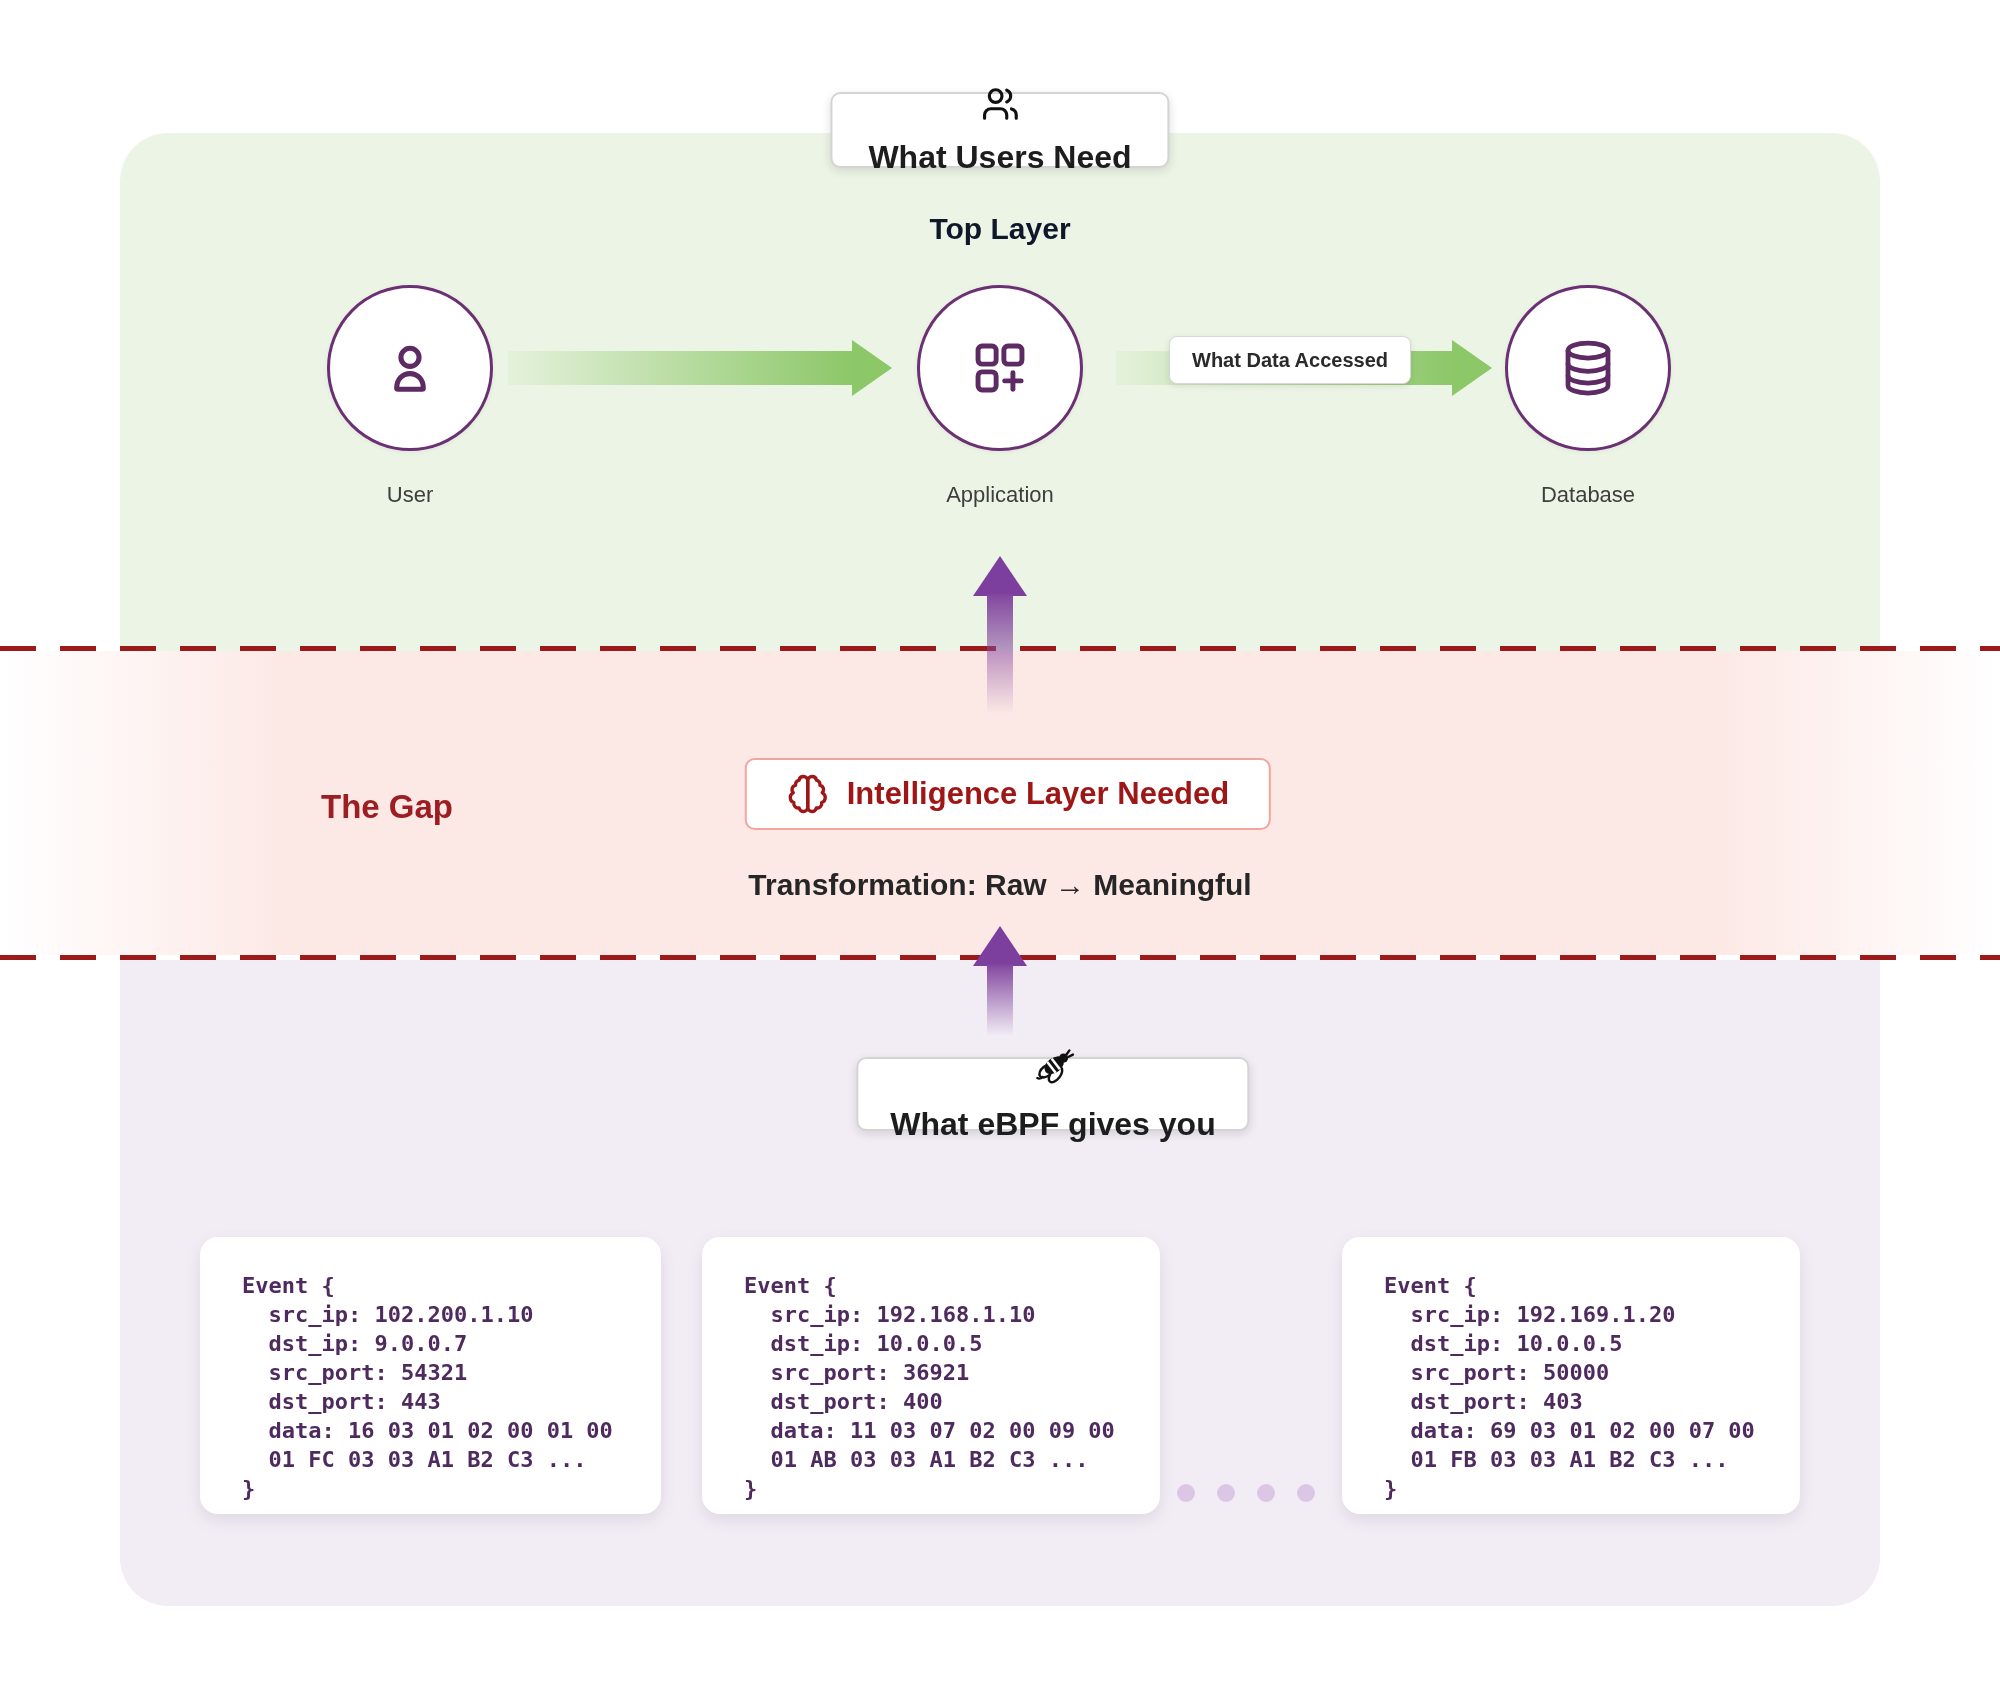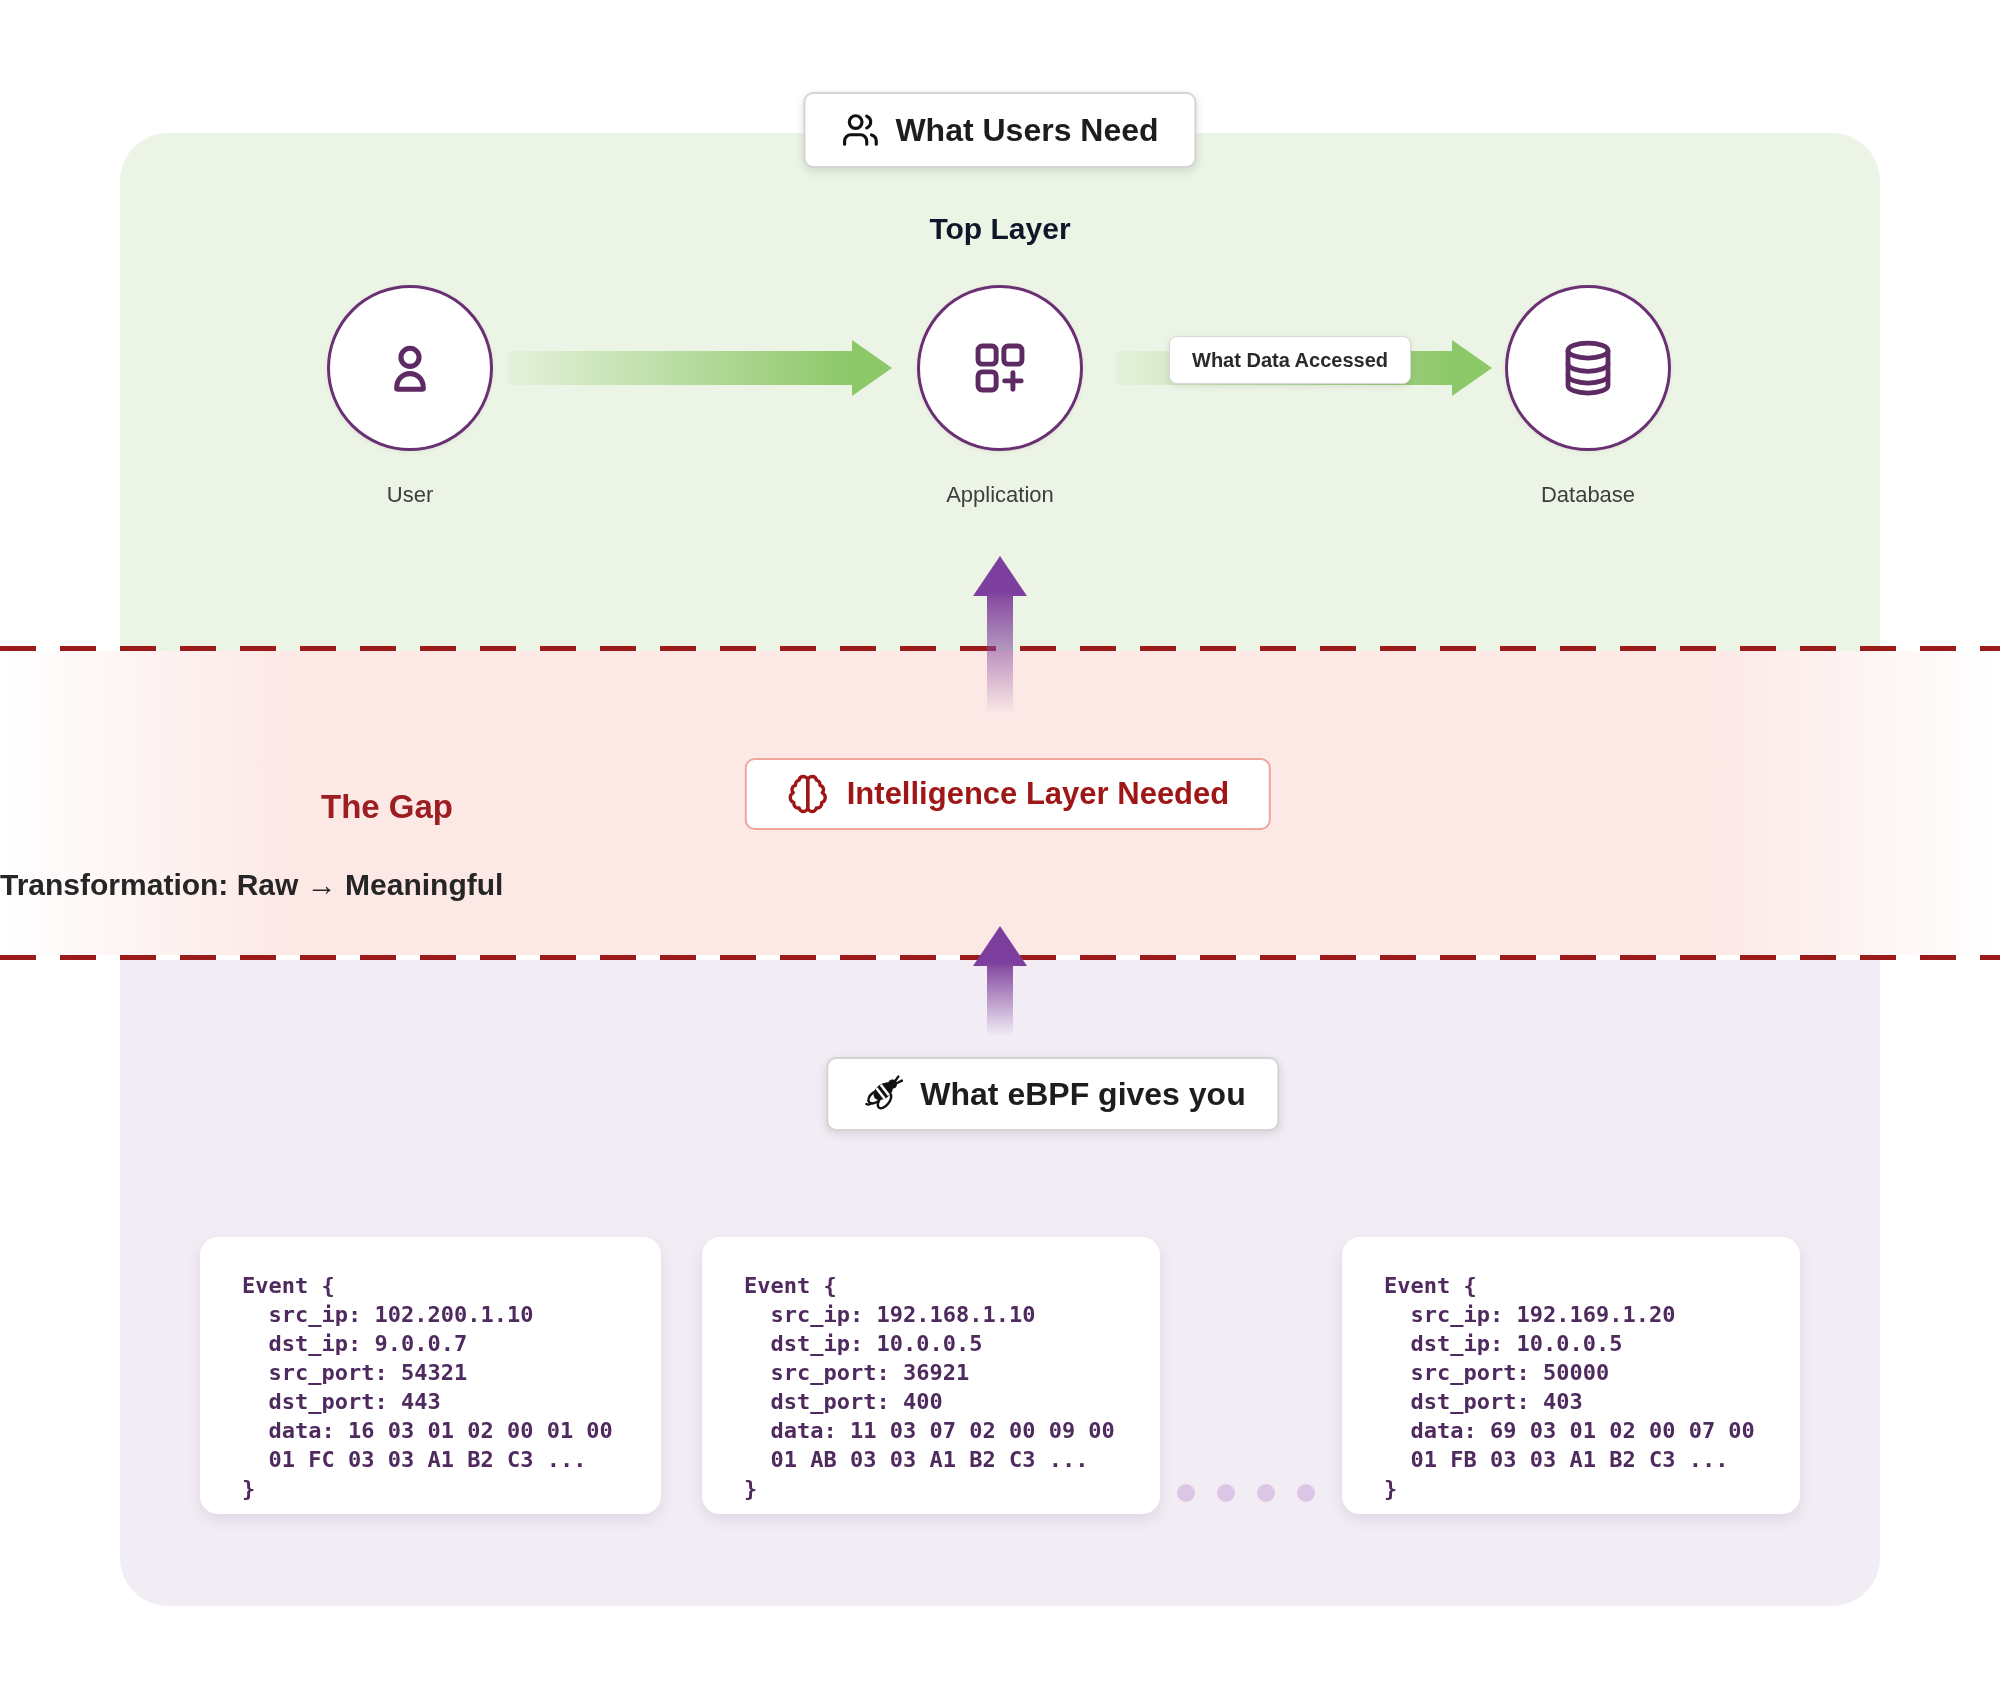--- a/index.html
+++ b/index.html
@@ -22,21 +22,21 @@
   }
   .dash-top { top:646px; }
   .dash-bottom { top:955px; }
 
   
   .pill {
     position:absolute; transform:translateX(-50%);
     background:#ffffff; border:2px solid #d4d4d4; border-radius:10px;
     display:flex; align-items:center; justify-content:center; gap:16px;
     box-shadow:0 3px 10px rgba(0,0,0,0.12);
-    color:#1d1d1d; font-weight:bold; white-space:nowrap;
+    color:#1d1d1d; font-weight:bold; white-space:nowrap;flex-direction:column;
   }
   .pill-top   { left:1000px; top:92px;  height:72px; padding:0 36px; font-size:32px; }
   .pill-ebpf  { left:1053px; top:1057px; height:70px; padding:0 32px; font-size:32px; }
   .pill-data  { left:1290px; top:307px; height:46px; padding:0 22px; font-size:20px;
                 border:1.5px solid #d8d8d8; border-radius:8px; gap:0;
                 box-shadow:0 2px 6px rgba(0,0,0,0.10); color:#2a2a2a;margin-top:29px; }
   .caption { position:absolute; left:0; width:2000px; text-align:center; font-weight:600; }
   .caption-top    { top:212px;  font-size:30px; color:#0f172a; }
   .caption-bottom { top:1182px; font-size:30px; color:#7e4a9c; }
 
@@ -90,21 +90,21 @@
     font-size:33px; font-weight:bold; color:#9c1d22; white-space:nowrap;
   }
   .intel-box {
     position:absolute; left:1008px; top:758px; transform:translateX(-50%);
     height:72px; padding:0 40px; box-sizing:border-box;
     background:#ffffff; border:2px solid #f0a59f; border-radius:10px;
     display:flex; align-items:center; justify-content:center; gap:18px;
     color:#9e1616; font-size:31px; font-weight:bold; white-space:nowrap;
   }
   .transform-text {
-    position:absolute; left:0; top:868px; width:2000px; 
+    position:absolute; left:0; top:868px; width:2000px; text-align:center;
     font-size:30px; font-weight:600; color:#262626;
   }
 
   
   .event-card {
     position:absolute; top:1237px; height:277px; box-sizing:border-box;
     background:#ffffff; border-radius:18px;
     box-shadow:0 6px 16px rgba(90,60,110,0.12);
   }
   .card-1 { left:200px; width:461px; }

